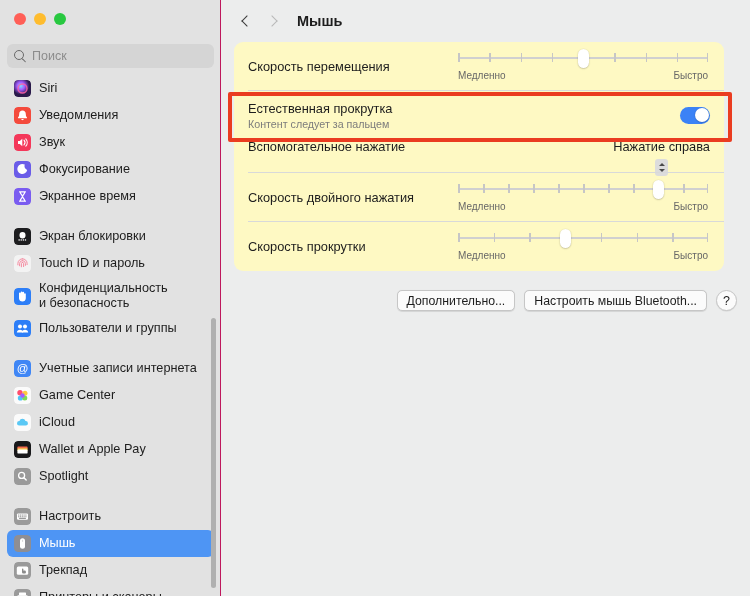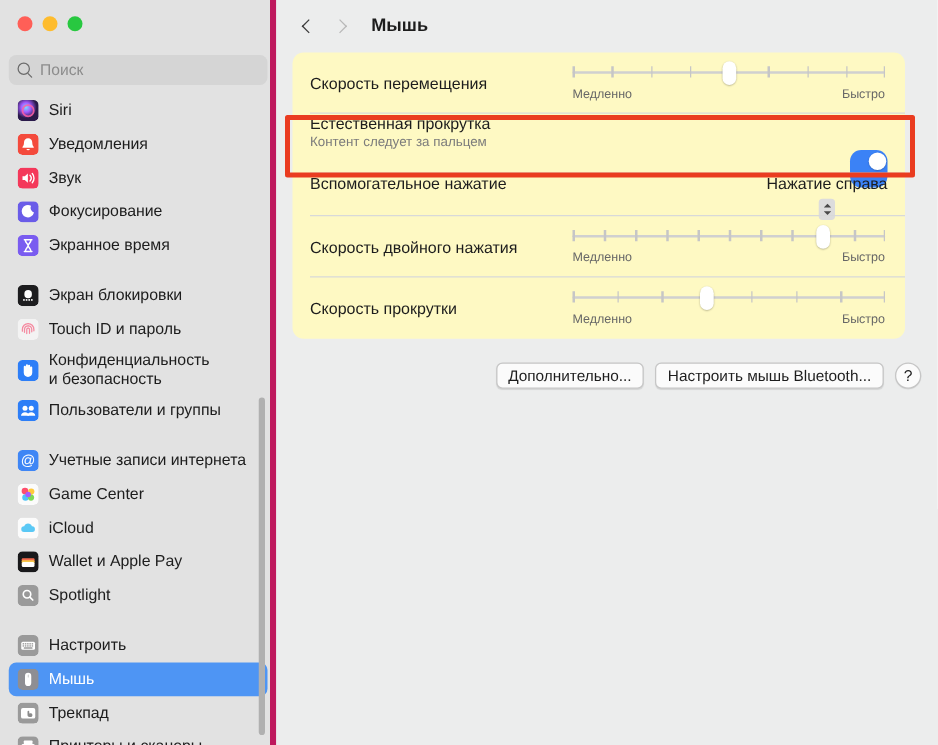--- a/index.html
+++ b/index.html
@@ -20,21 +20,21 @@
     background: #eceded;
   }
 
   
   #sidebar {
     position: relative;
     width: 221px;
     height: 596px;
     flex: 0 0 221px;
     background: #e2e2e2;
-    border-right: 5px solid #be185d;
+    border-right: 1px solid #be185d;
     overflow: hidden;
   }
 
   .traffic-lights {
     position: absolute;
     top: 13px;
     left: 14px;
     display: flex;
     gap: 8px;
     z-index: 5;
@@ -277,21 +277,21 @@
     margin-top: 6px;
   }
   .slider-ends span {
     font-size: 10px;
     color: #676767;
   }
 
   
   .toggle-row {
     height: 48px;
-    flex-direction: column;
+    align-items: center;
   }
   .toggle-texts { display: flex; flex-direction: column; gap: 2px; }
   .toggle-title {
     font-size: 12.8px;
     color: #1d1d1d;
   }
   .toggle-sub {
     font-size: 10.7px;
     color: #7c7c7c;
   }

